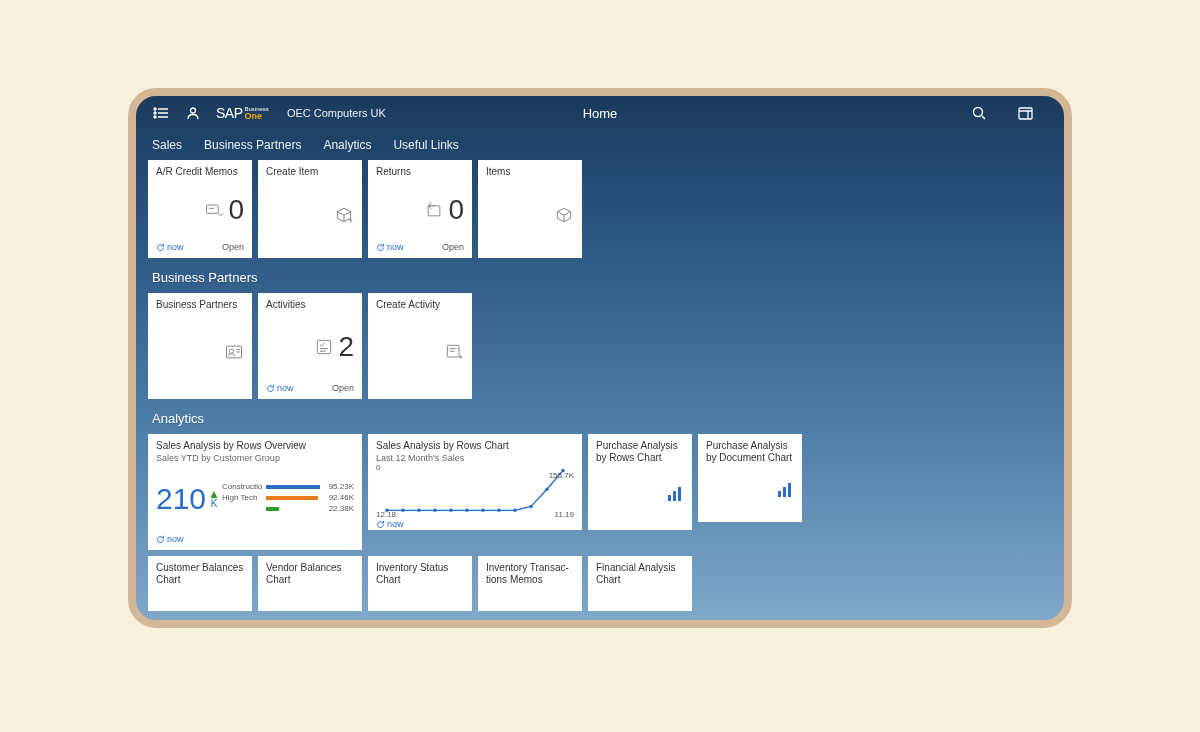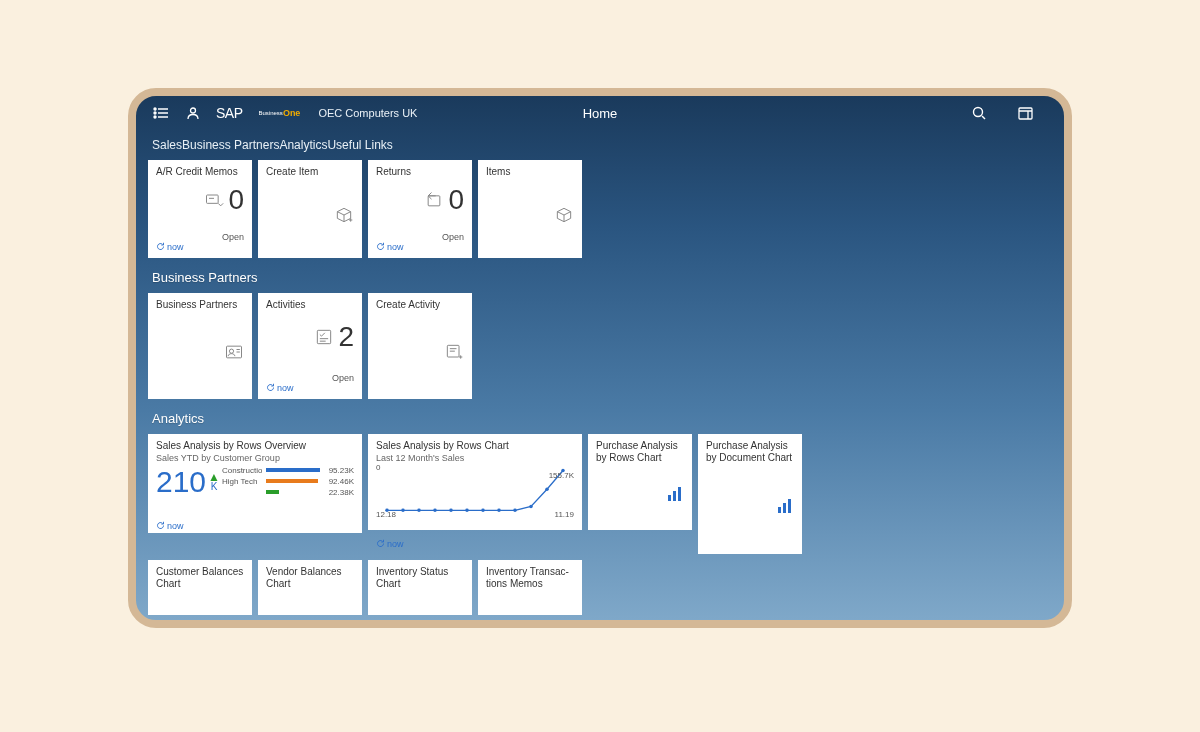--- a/index.html
+++ b/index.html
@@ -6,46 +6,46 @@
 body { background:#faf0df; width:1200px; height:732px; overflow:hidden; }
 .device {
   position:absolute; left:128px; top:88px; width:944px; height:540px;
   background:linear-gradient(180deg,#1a3a5c 0%,#2a5580 25%,#4a7aa5 60%,#7fa8c9 100%);
   border-radius:28px; border:8px solid #d4b896; overflow:hidden;
 }
 .topbar { display:flex; align-items:center; height:34px; padding:0 16px; color:#fff; font-size:12px; }
 .topbar .icon-btn { width:18px; height:18px; margin-right:14px; cursor:pointer; display:flex; align-items:center; justify-content:center; }
 .logo { display:flex; align-items:center; margin-right:18px; }
 .logo-sap { font-weight:400; font-size:14px; letter-spacing:-0.5px; color:#fff; }
-.logo-sub { display:flex; flex-direction:row; line-height:7px; margin-left:16px; }
+.logo-sub { display:flex; flex-direction:column; line-height:7px; margin-left:2px; }
 .logo-sub .b { font-size:6px; color:#fff; }
 .logo-sub .o { font-size:9px; font-weight:700; color:#f0ab00; }
 .company { font-size:11px; color:#eaf1f7; }
 .page-title { position:absolute; left:50%; transform:translateX(-50%); font-size:13px; color:#fff; }
 .topbar .right { margin-left:auto; display:flex; gap:14px; }
-.tabs { display:flex; padding:0 16px; height:30px; align-items:center; }
+.tabs { display:flex; gap:22px; padding:0 16px; height:30px; align-items:center; }
 .tab { font-size:12px; color:#e8f0f6; cursor:pointer; }
 .content { padding:0 12px 12px 12px; height:calc(100% - 64px); overflow:hidden; }
 .section-title { color:#fff; font-size:13px; margin:12px 4px 8px 4px; text-shadow:0 1px 1px rgba(0,0,0,.2); }
 .tile-row { display:flex; gap:6px; margin-bottom:6px; }
 .tile {
   background:#fff; width:104px; height:98px; padding:6px 8px;
   display:flex; flex-direction:column; position:relative; cursor:pointer;
   color:#333;
 }
 .tile.tall { height:106px; }
 .tile.short { height:55px; }
 .tile.wide { width:214px; }
 .tile-title { font-size:10px; color:#333; line-height:12px; }
 .tile-sub { font-size:9px; color:#666; margin-top:1px; }
 .tile-body { flex:1; display:flex; align-items:center; justify-content:flex-end; }
 .big-num { font-size:28px; font-weight:300; color:#333; margin-left:4px; }
 .tile-icon { width:20px; height:20px; stroke:#888; fill:none; stroke-width:1.2; }
 .tile-footer { display:flex; justify-content:space-between; align-items:center; font-size:9px; }
-.refresh { color:#2a6dc9; display:flex; align-items:flex-start; gap:2px;margin-top:20px; }
+.refresh { color:#2a6dc9; display:flex; align-items:center; gap:2px; }
 .refresh-icon { width:9px; height:9px; }
 .open { color:#555; }
 .mini-chart-icon { width:18px; height:16px; }
 .analytics-body { flex:1; display:flex; align-items:center; gap:2px; padding:2px 0; }
 .kpi-num { font-size:30px; font-weight:300; color:#2a6dc9; }
 .kpi-arrow { color:#2a9d2a; font-size:12px; line-height:10px; display:flex; flex-direction:column; align-items:center; }
 .kpi-k { font-size:10px; color:#2a6dc9; }
 .bars { flex:1; font-size:8px; color:#555; }
 .bar-row { display:flex; align-items:center; gap:4px; margin-bottom:2px; }
 .bar-label { width:40px; white-space:nowrap; overflow:hidden; }
@@ -224,21 +224,21 @@
               <line x1="7" y1="11" x2="13" y2="11"></line>
               <line x1="18" y1="18" x2="22" y2="18"></line>
               <line x1="20" y1="16" x2="20" y2="20"></line>
             </svg>
         </div>
       </div>
     </div>
 
     <div class="section-title">Analytics</div>
     <div class="tile-row">
-      <div class="tile wide" style="height:99px">
+      <div class="tile wide" style="height:116px">
         <div class="tile-title">Sales Analysis by Rows Overview</div>
         <div class="tile-sub">Sales YTD by Customer Group</div>
         <div class="analytics-body">
           <span class="kpi-num">210</span>
           <span class="kpi-arrow">▲<span class="kpi-k">K</span></span>
           <div class="bars" id="bars-container">
               <div class="bar-row">
                 <span class="bar-label">Construction</span>
                 <span class="bar-track">
                   <span class="bar-fill" style="width:100%;background:#2a6dc9;display:block"></span>
@@ -308,21 +308,21 @@
       <div class="tile" style="height:96px">
         <div class="tile-title">Purchase Analysis by Rows Chart</div>
         <div class="tile-body">
           <svg class="mini-chart-icon" viewBox="0 0 18 16" fill="#2a6dc9">
               <rect x="2" y="9" width="3" height="6"></rect>
               <rect x="7" y="5" width="3" height="10"></rect>
               <rect x="12" y="1" width="3" height="14"></rect>
             </svg>
         </div>
       </div>
-      <div class="tile" style="height:120px">
+      <div class="tile" style="height:88px">
         <div class="tile-title">Purchase Analysis by Document Chart</div>
         <div class="tile-body">
           <svg class="mini-chart-icon" viewBox="0 0 18 16" fill="#2a6dc9">
               <rect x="2" y="9" width="3" height="6"></rect>
               <rect x="7" y="5" width="3" height="10"></rect>
               <rect x="12" y="1" width="3" height="14"></rect>
             </svg>
         </div>
       </div>
     </div>
@@ -333,16 +333,19 @@
         </div>
       <div class="tile short">
           <div class="tile-title">Vendor Balances Chart</div>
         </div>
       <div class="tile short">
           <div class="tile-title">Inventory Status Chart</div>
         </div>
       <div class="tile short">
           <div class="tile-title">Inventory Transac-tions Memos</div>
         </div>
+      <div class="tile short">
+          <div class="tile-title">Financial Analysis Chart</div>
+        </div>
     </div>
 
   </div>
 </div>
 
 </body></html>

